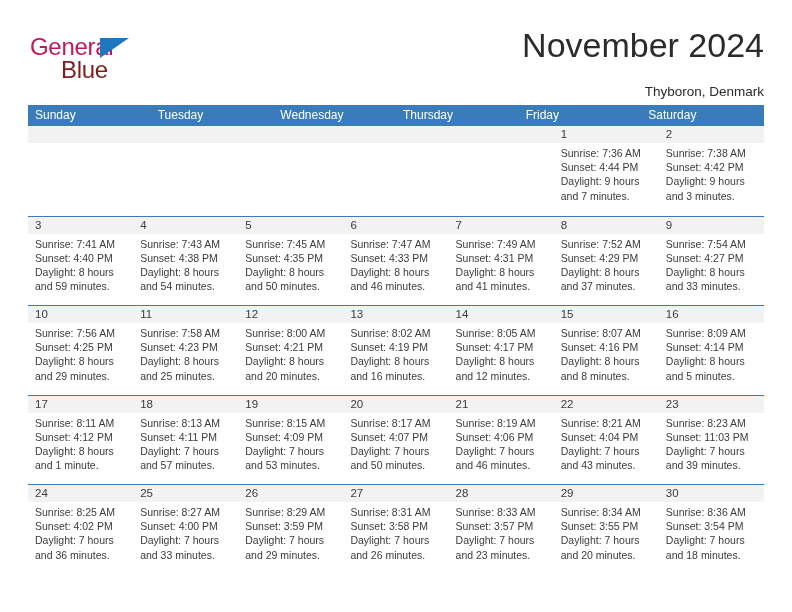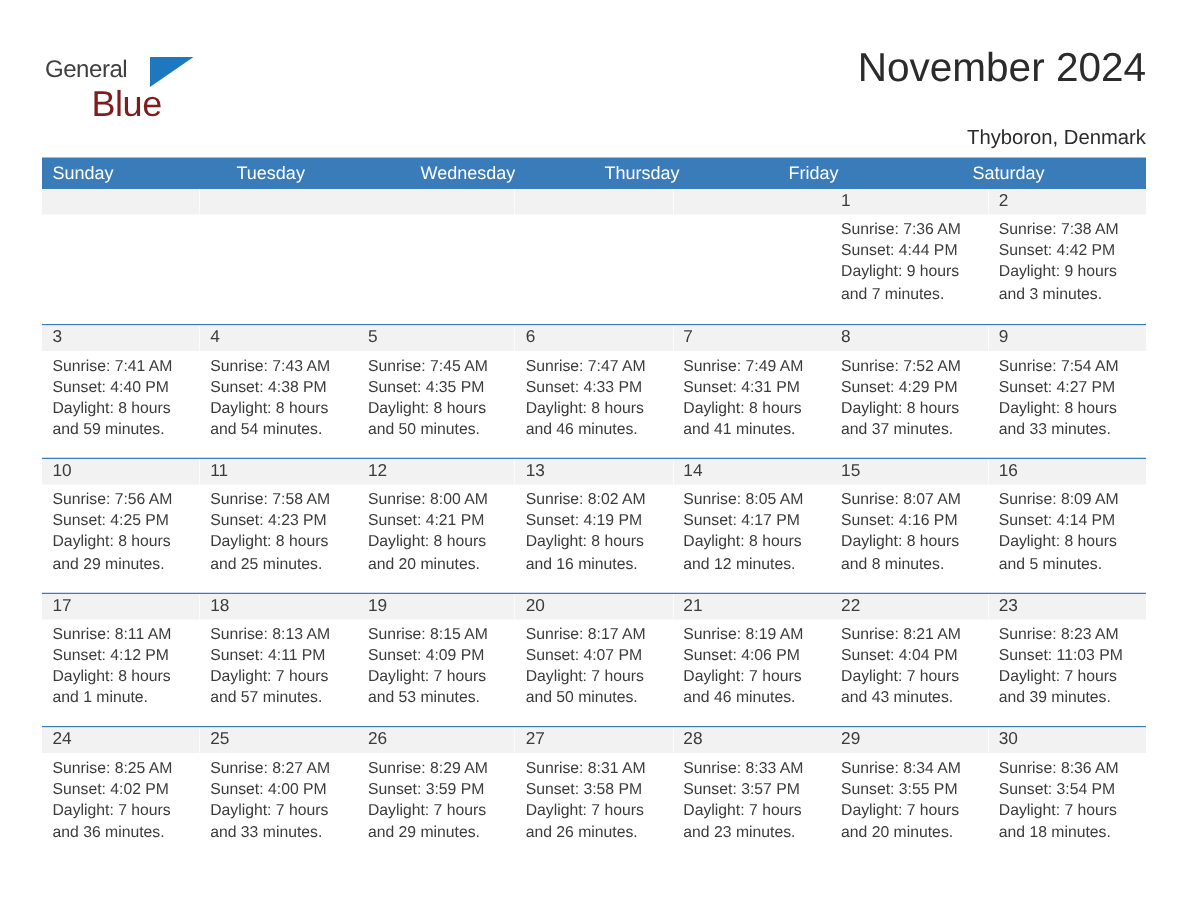--- a/index.html
+++ b/index.html
@@ -35,23 +35,23 @@
     position: absolute;
     left: 2px;
     top: 6px;
     width: 230px;
     height: 60px;
   }
   .brand-general {
     position: absolute;
     left: 0px;
     top: 0px;
-    font-size: 16px;
+    font-size: 24px;
     letter-spacing: -0.3px;
-    color: #404040;
+    color: #be185d;
     font-weight: 400;
     line-height: 26px;
     white-space: nowrap;
   }
   .brand-tri {
     position: absolute;
     left: 70px;
     top: 4px;
     width: 0;
     height: 0;
@@ -70,21 +70,21 @@
     white-space: nowrap;
   }
 
   .titles {
     position: absolute;
     right: 0px;
     top: 0px;
     text-align: right;
   }
   .cal-title {
-    font-size: 27px;
+    font-size: 34px;
     font-weight: 400;
     color: #2b2b2b;
     line-height: 34px;
     white-space: nowrap;
   }
   .cal-subtitle {
     font-size: 13.5px;
     font-weight: 400;
     color: #2b2b2b;
     line-height: 20px;

